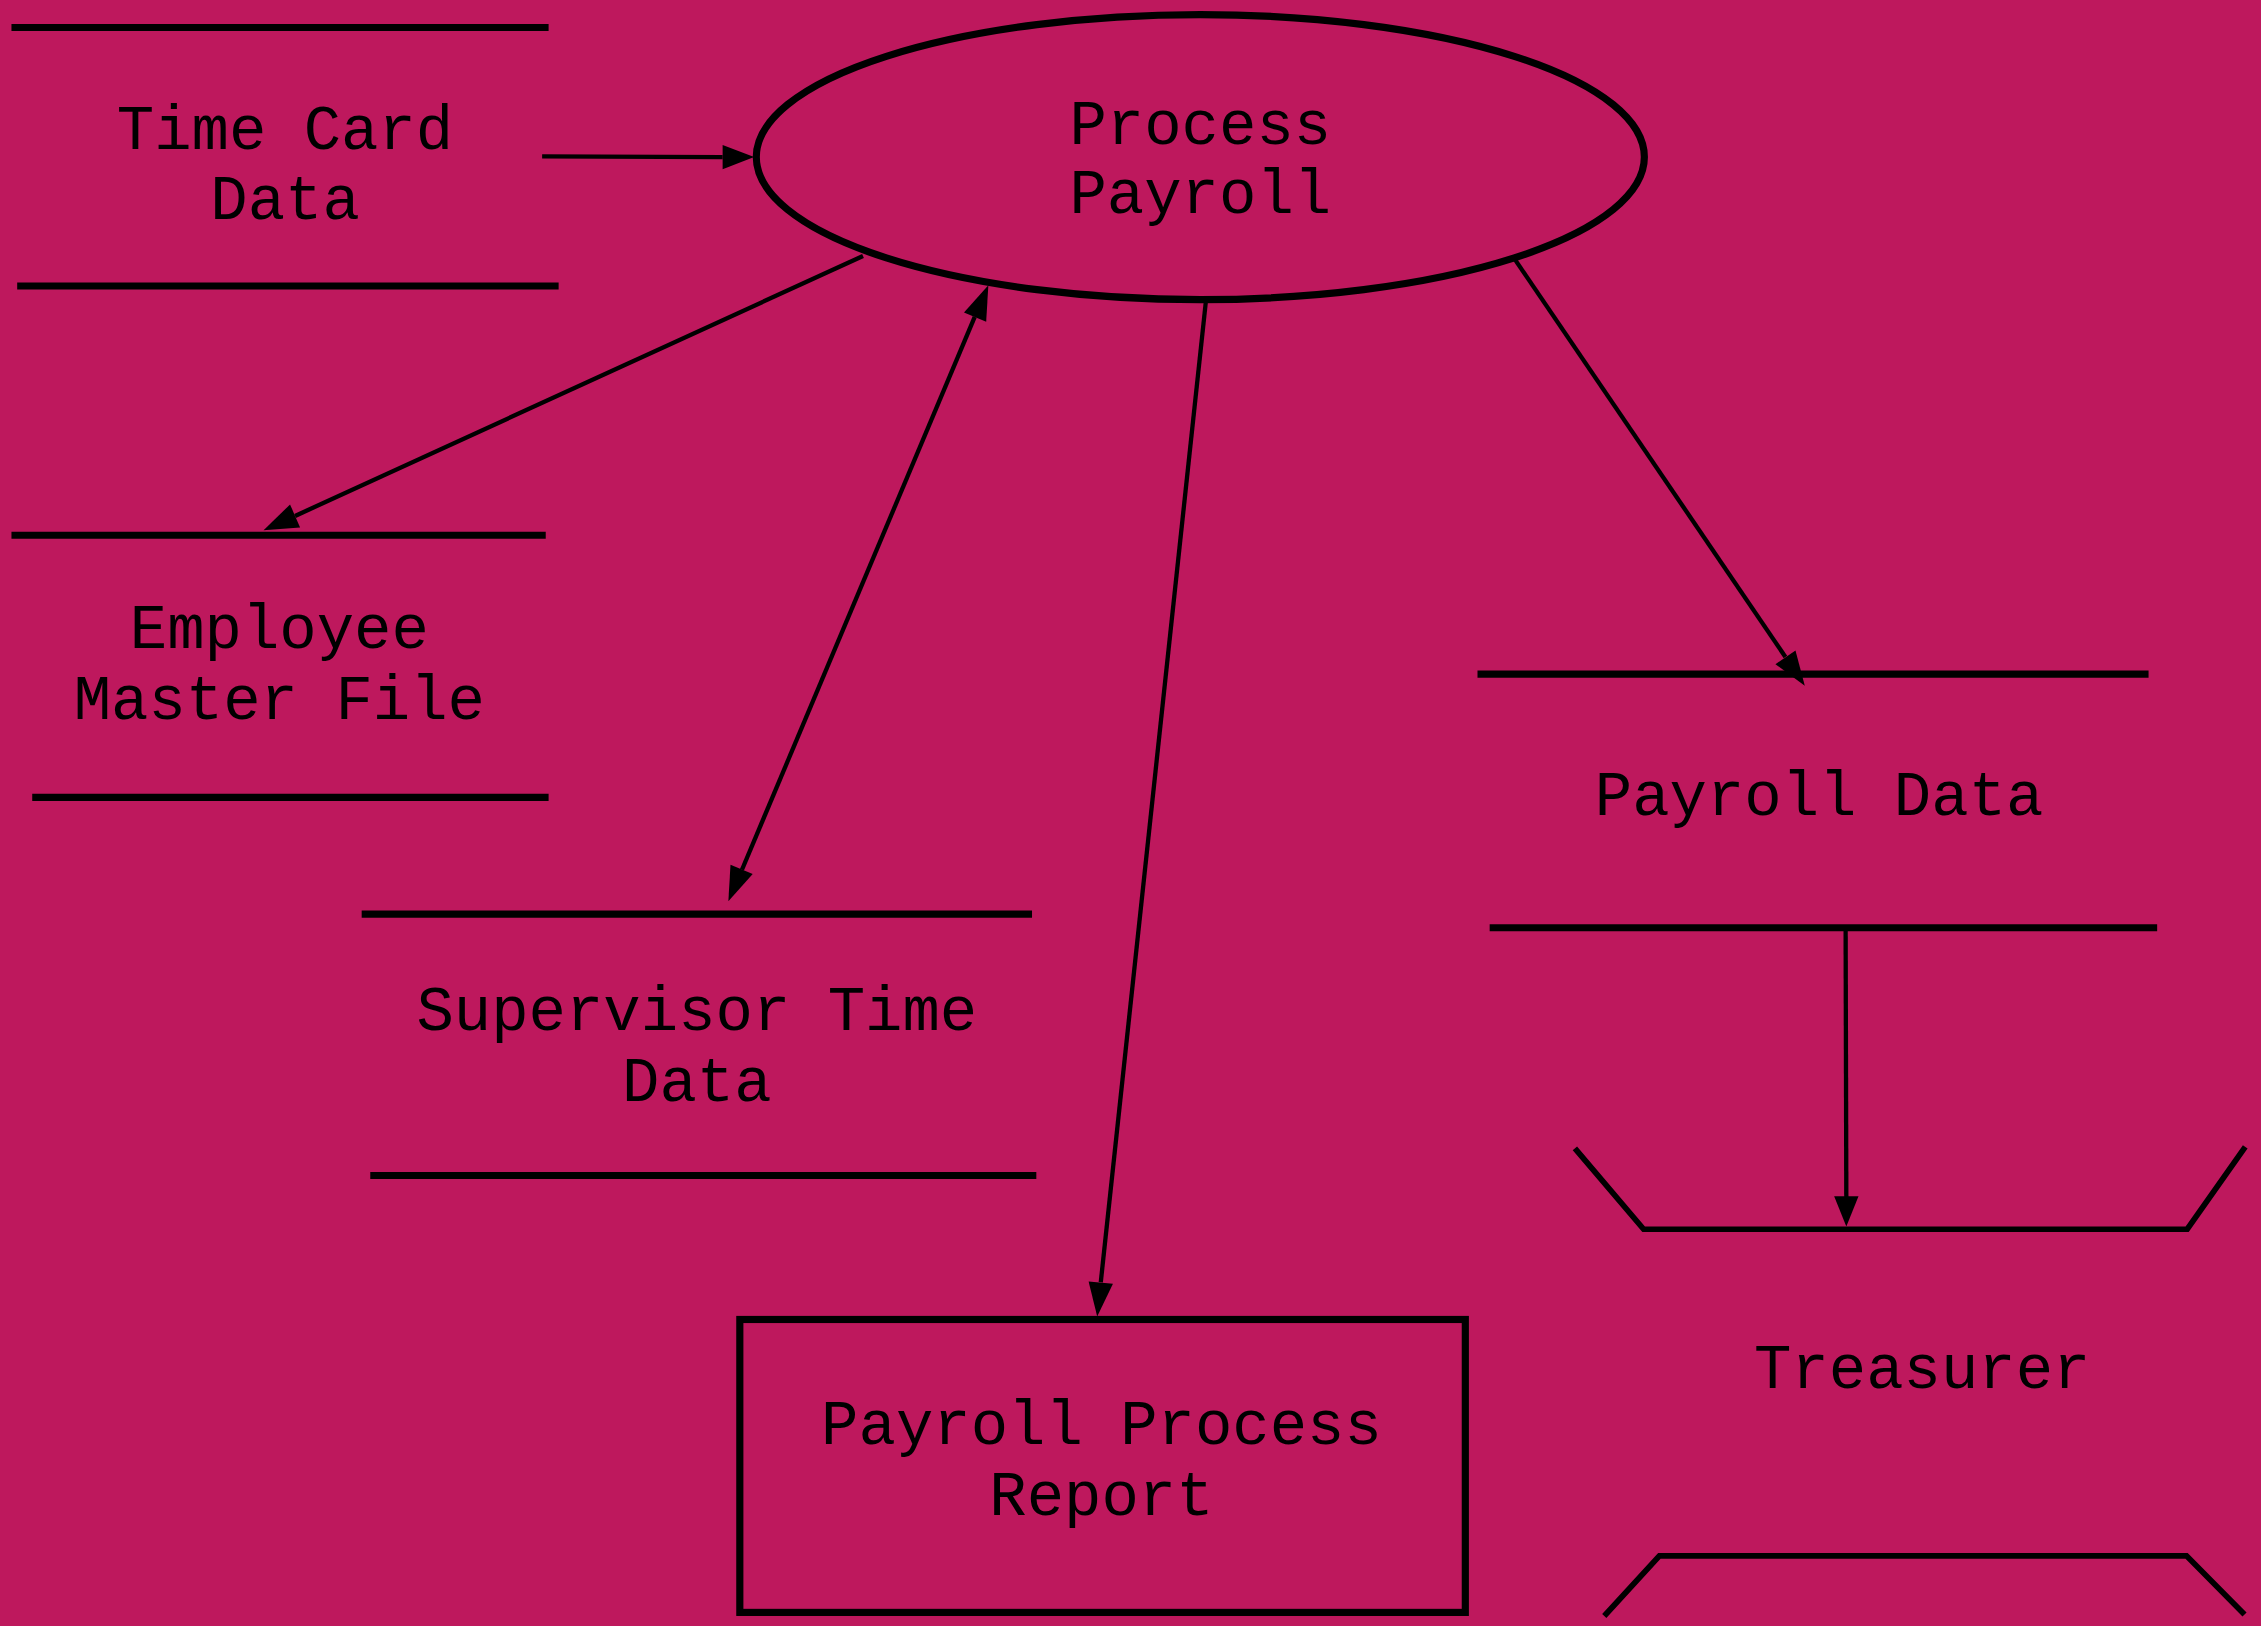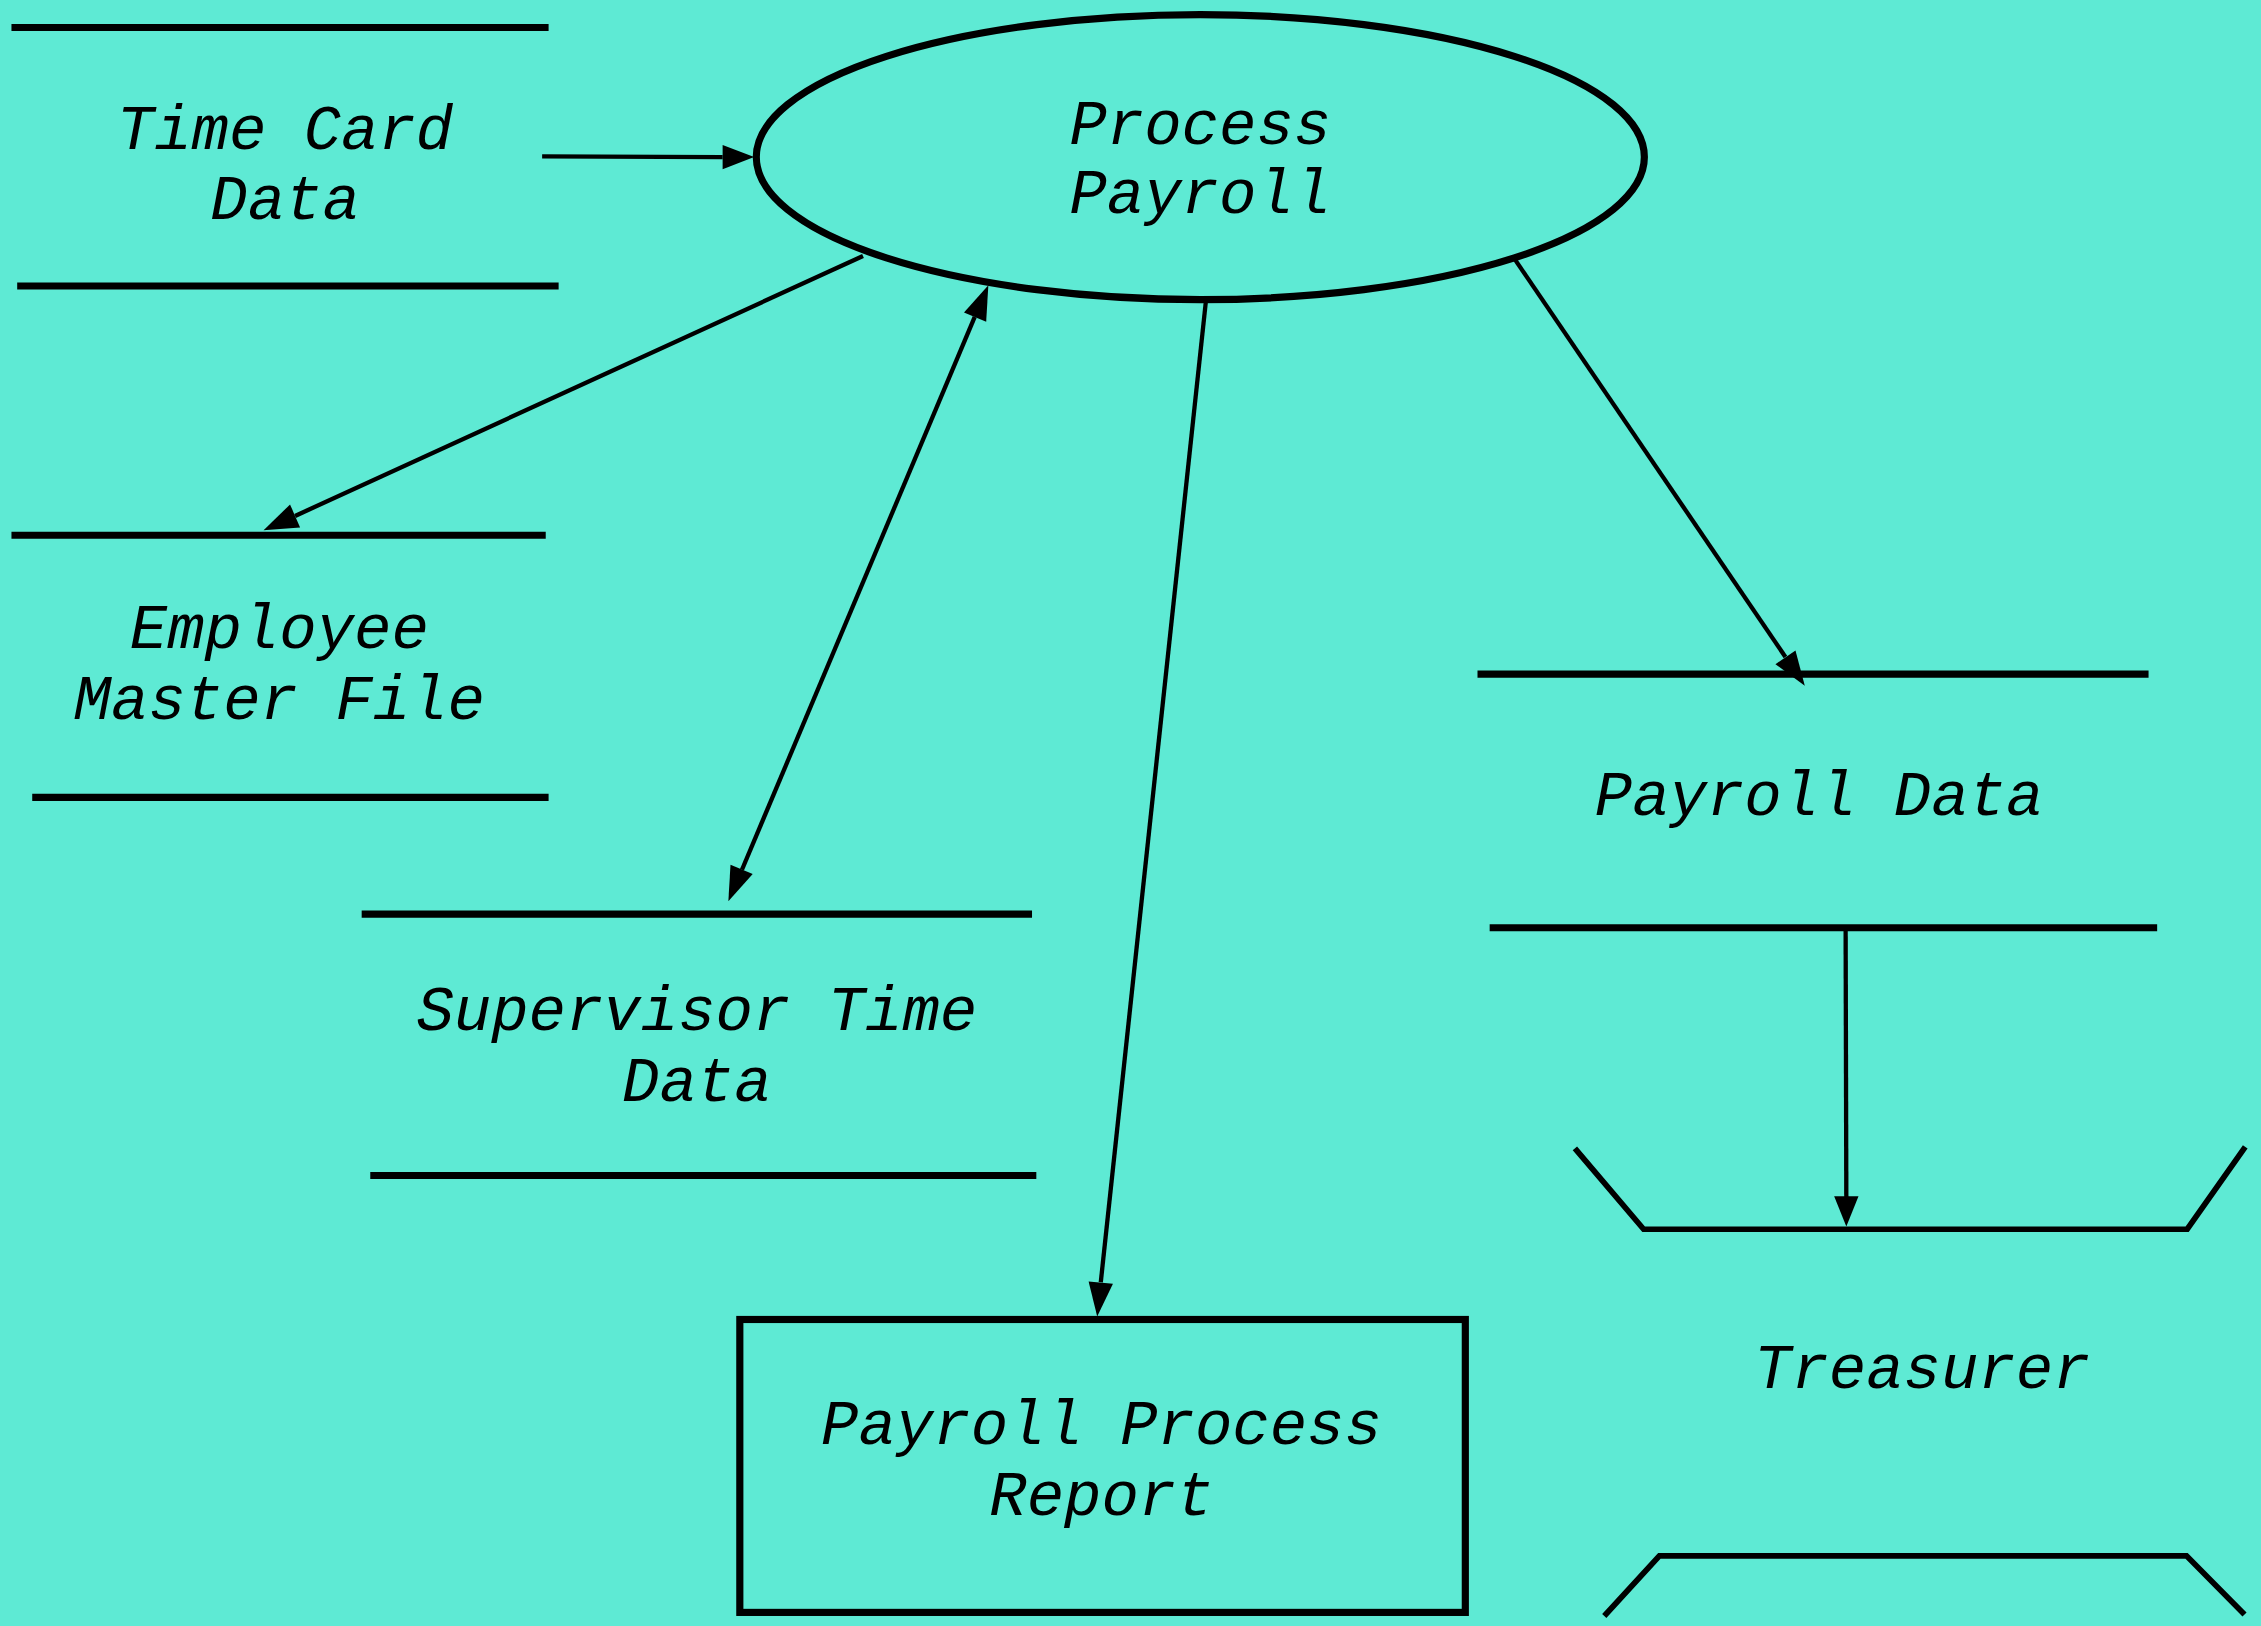--- a/index.html
+++ b/index.html
@@ -3,23 +3,22 @@
 <meta charset="utf-8">
 <style>
   html, body {
     margin: 0;
     padding: 0;
     background: #ffffff;
   }
   .stage {
     width: 2261px;
     height: 1627px;
-    background: #5eead4;
+    background: #be185d;
     position: relative;
-    font-style: italic;
   }
   svg.dfd {
     display: block;
     width: 2261px;
     height: 1627px;
   }
   .dfd text {
     font-family: "Liberation Mono", "DejaVu Sans Mono", monospace;
     font-size: 87px;
     fill: #000000;

